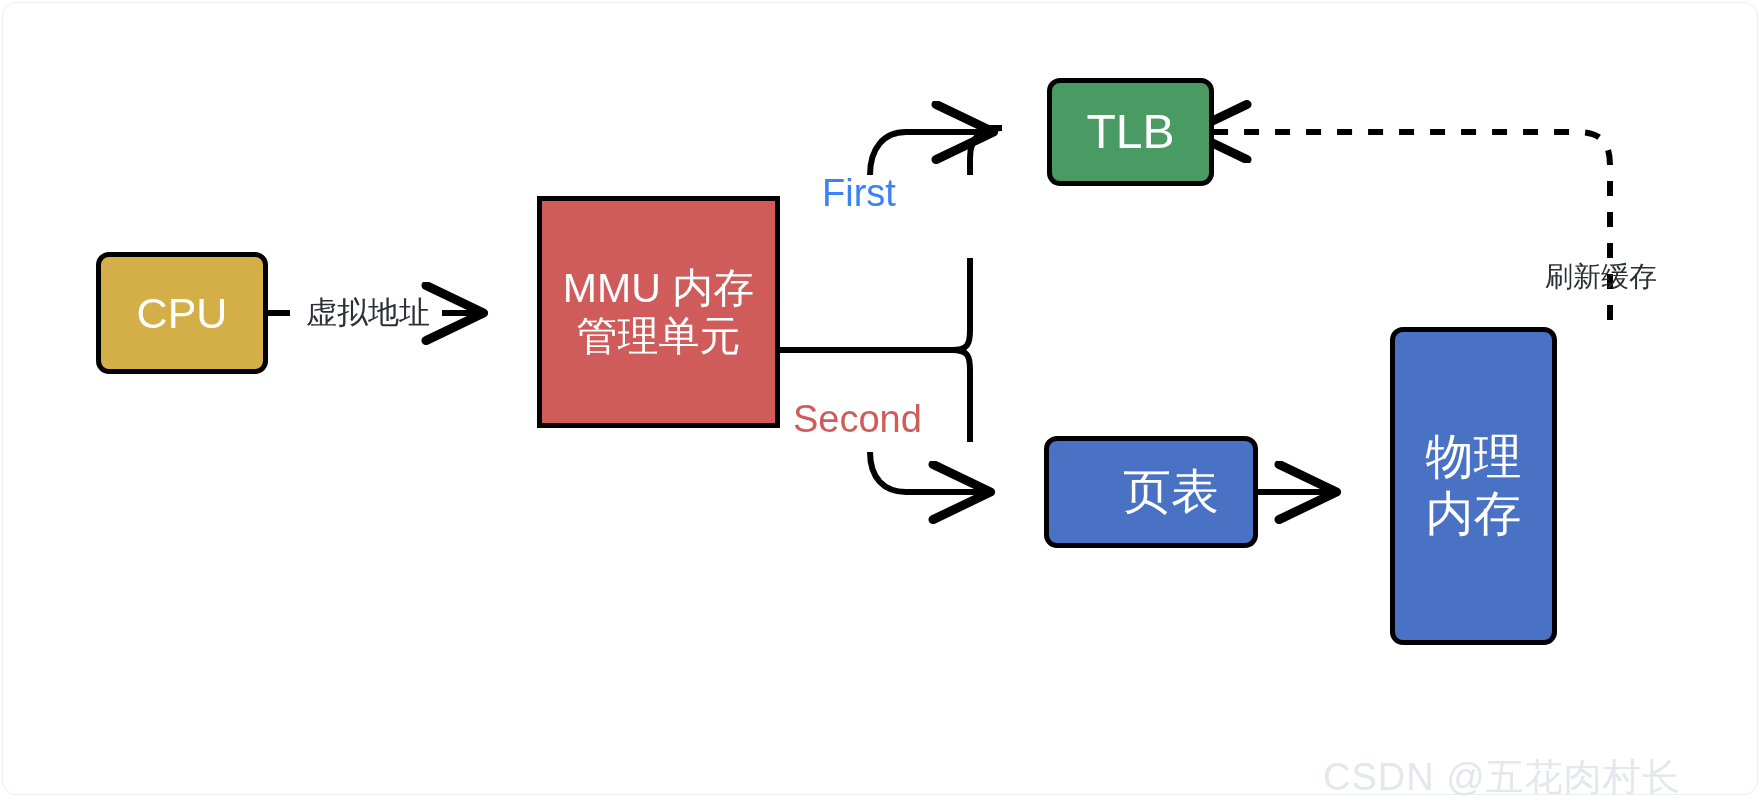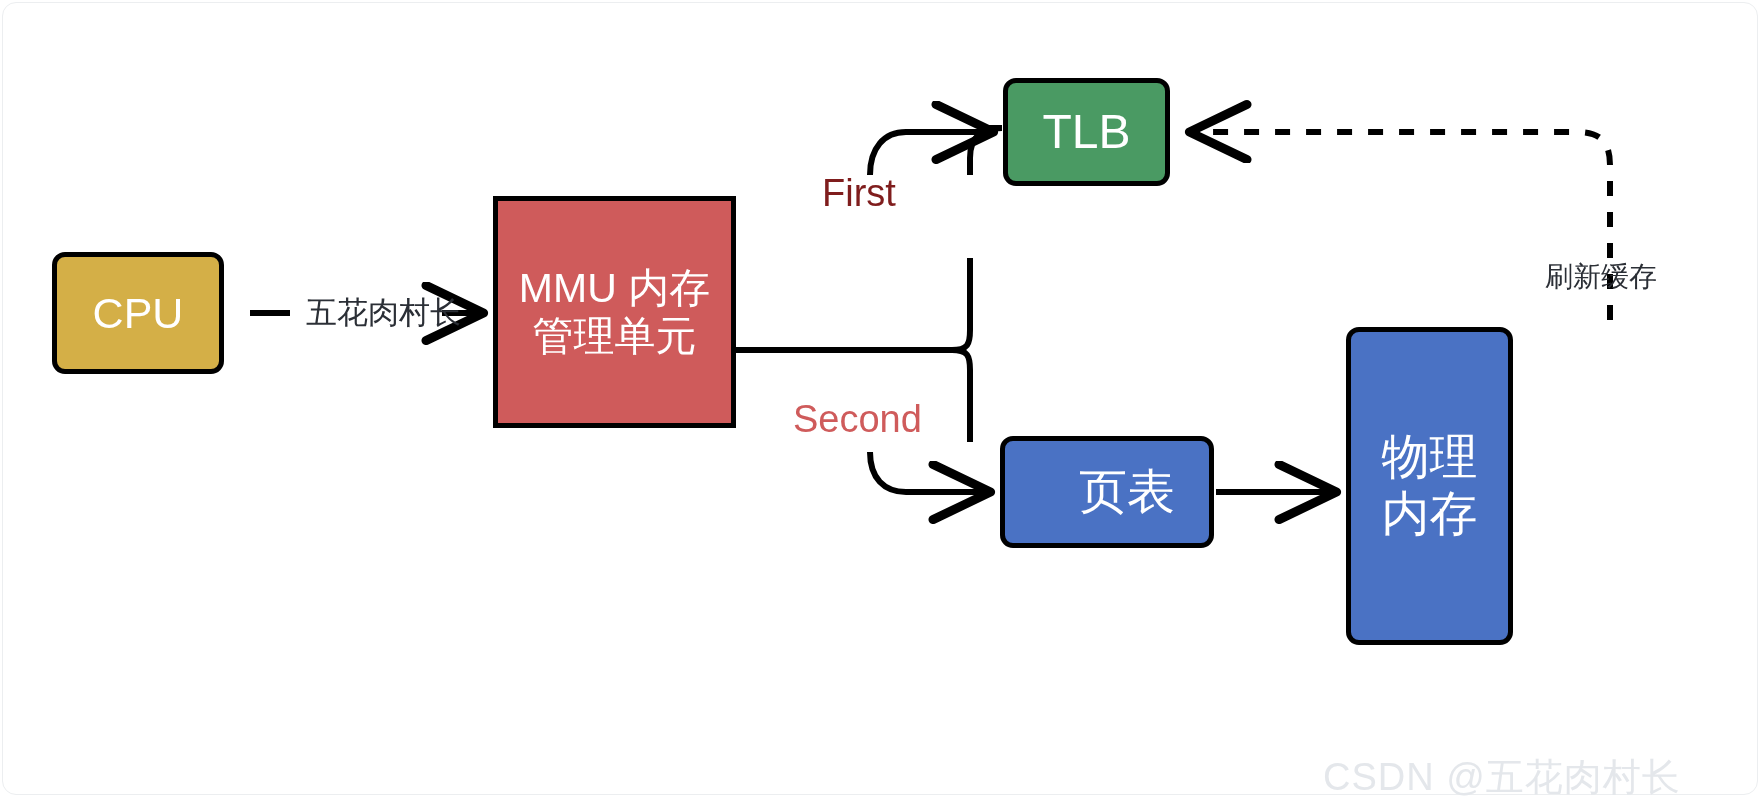--- a/index.html
+++ b/index.html
@@ -41,20 +41,21 @@
     box-sizing: border-box;
     border: 5px solid #000000;
     display: flex;
     flex-direction: column;
     align-items: center;
     justify-content: center;
     color: #ffffff;
     text-align: center;
     line-height: 1.18;
     white-space: pre;
+    margin-left: 44px;
   }
   #node-cpu {
     left: 52px; top: 252px; width: 172px; height: 122px;
     border-radius: 13px;
     background: #D4AF47;
     font-size: 43px;
   }
   #node-mmu {
     left: 493px; top: 196px; width: 243px; height: 232px;
     border-radius: 0px;
@@ -87,21 +88,21 @@
     line-height: 1;
   }
   #label-virtaddr {
     left: 306px; top: 297px;
     font-size: 31px;
     color: #2b2f36;
   }
   #label-first {
     left: 822px; top: 174px;
     font-size: 38px;
-    color: #7f1d1d;
+    color: #3b82f6;
   }
   #label-second {
     left: 793px; top: 400px;
     font-size: 38px;
     color: #CF5B5B;
   }
   #label-flushcache {
     left: 1545px; top: 237px;
     font-size: 28px;
     color: #2b2f36;
@@ -179,21 +180,21 @@
 
   <div class="node" id="node-pagetable">
     <span>页表</span>
   </div>
 
   <div class="node" id="node-physmem">
     <span>物理</span>
     <span class="line2">内存</span>
   </div>
 
-  <div class="edge-label" id="label-virtaddr">五花肉村长</div>
+  <div class="edge-label" id="label-virtaddr">虚拟地址</div>
 
   <div class="edge-label" id="label-first">First</div>
 
   <div class="edge-label" id="label-second">Second</div>
 
   <div class="edge-label" id="label-flushcache">刷新缓存</div>
 
   <div id="watermark">CSDN @五花肉村长</div>
 
 </div>

